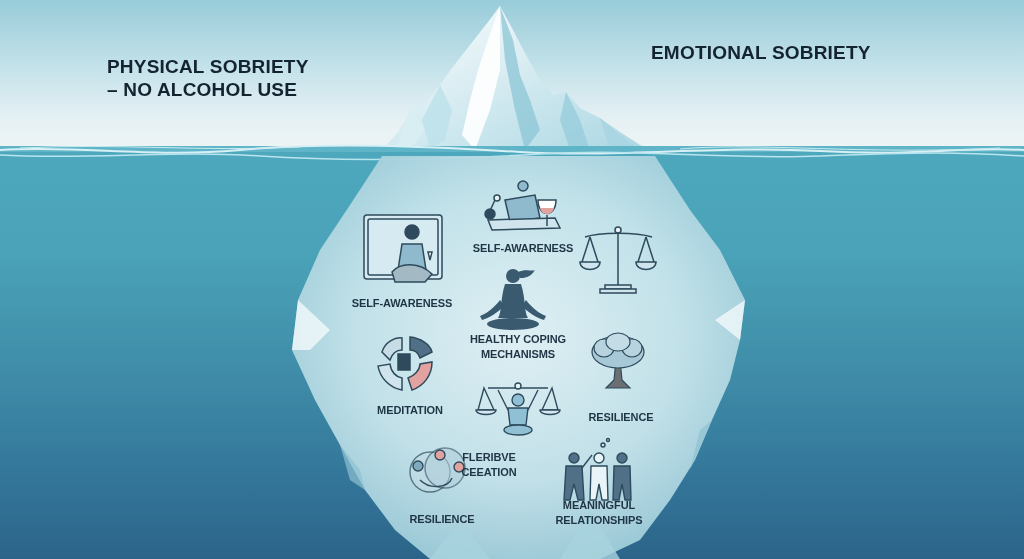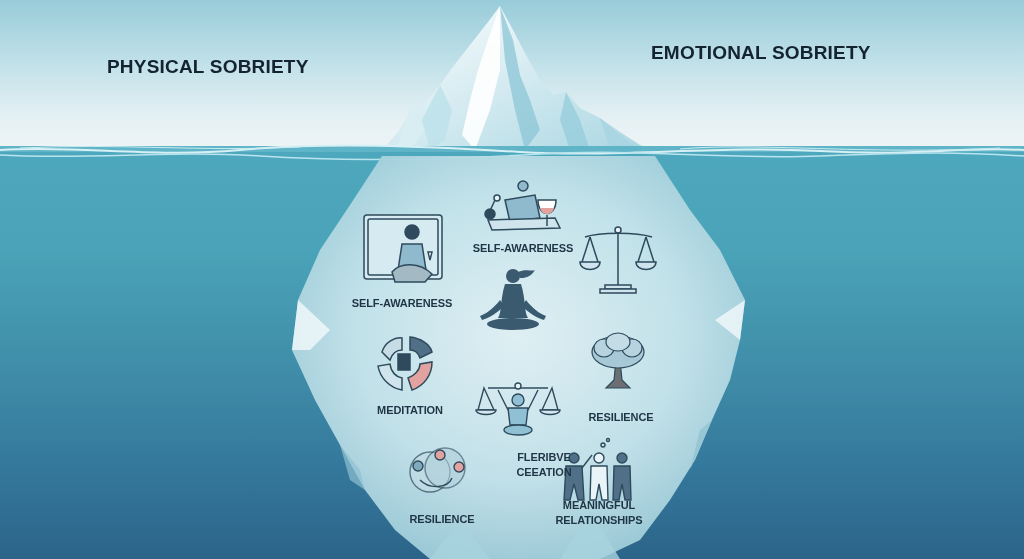--- a/index.html
+++ b/index.html
@@ -59,20 +59,21 @@
     <polygon points="298,300 330,330 310,350 292,350" fill="#f2f9fb" opacity="0.8"></polygon>
     <polygon points="745,300 715,320 740,340" fill="#f2f9fb" opacity="0.8"></polygon>
     <polygon points="340,445 360,470 365,490 350,480" fill="#8fc0d0" opacity="0.7"></polygon>
     <polygon points="700,430 690,470 712,420" fill="#8fc0d0" opacity="0.7"></polygon>
     <polygon points="430,559 460,520 490,559" fill="#a8d3df" opacity="0.8"></polygon>
     <polygon points="560,559 590,510 620,559" fill="#a8d3df" opacity="0.8"></polygon>
   </svg>
 
   <div class="heading heading-left">
     <div>PHYSICAL SOBRIETY</div>
+    <div>– NO ALCOHOL USE</div>
   </div>
   <div class="heading heading-right">EMOTIONAL SOBRIETY</div>
 
   <svg class="layer" width="1024" height="559">
 
     <g stroke="#2e4a5c" stroke-width="1.5" fill="none">
       <rect x="364" y="215" width="78" height="64" rx="3" fill="#d6ebf1"></rect>
       <rect x="368" y="219" width="70" height="56" rx="2"></rect>
       <circle cx="412" cy="232" r="7" fill="#2e4a5c"></circle>
       <path d="M402,244 L422,244 L426,270 L398,270 Z" fill="#8fb9cc"></path>
@@ -165,27 +166,31 @@
       <circle cx="608" cy="440" r="1.5" fill="none"></circle>
     </g>
   </svg>
 
   <div class="label" style="left:402px; top:296px;">
     <div>SELF-AWARENESS</div>
   </div>
   <div class="label" style="left:523px; top:241px;">
     <div>SELF-AWARENESS</div>
   </div>
+  <div class="label" style="left:518px; top:332px;">
+    <div>HEALTHY COPING</div>
+    <div>MECHANISMS</div>
+  </div>
   <div class="label" style="left:410px; top:403px;text-align:center;">
     <div>MEDITATION</div>
   </div>
   <div class="label" style="left:621px; top:410px;">
     <div>RESILIENCE</div>
   </div>
-  <div class="label" style="left:544px; top:450px;">
+  <div class="label" style="left:489px; top:450px;">
     <div>FLERIBVE</div>
     <div>CEEATION</div>
   </div>
   <div class="label" style="left:442px; top:512px;">
     <div>RESILIENCE</div>
   </div>
   <div class="label" style="left:599px; top:498px;">
     <div>MEANINGFUL</div>
     <div>RELATIONSHIPS</div>
   </div>

